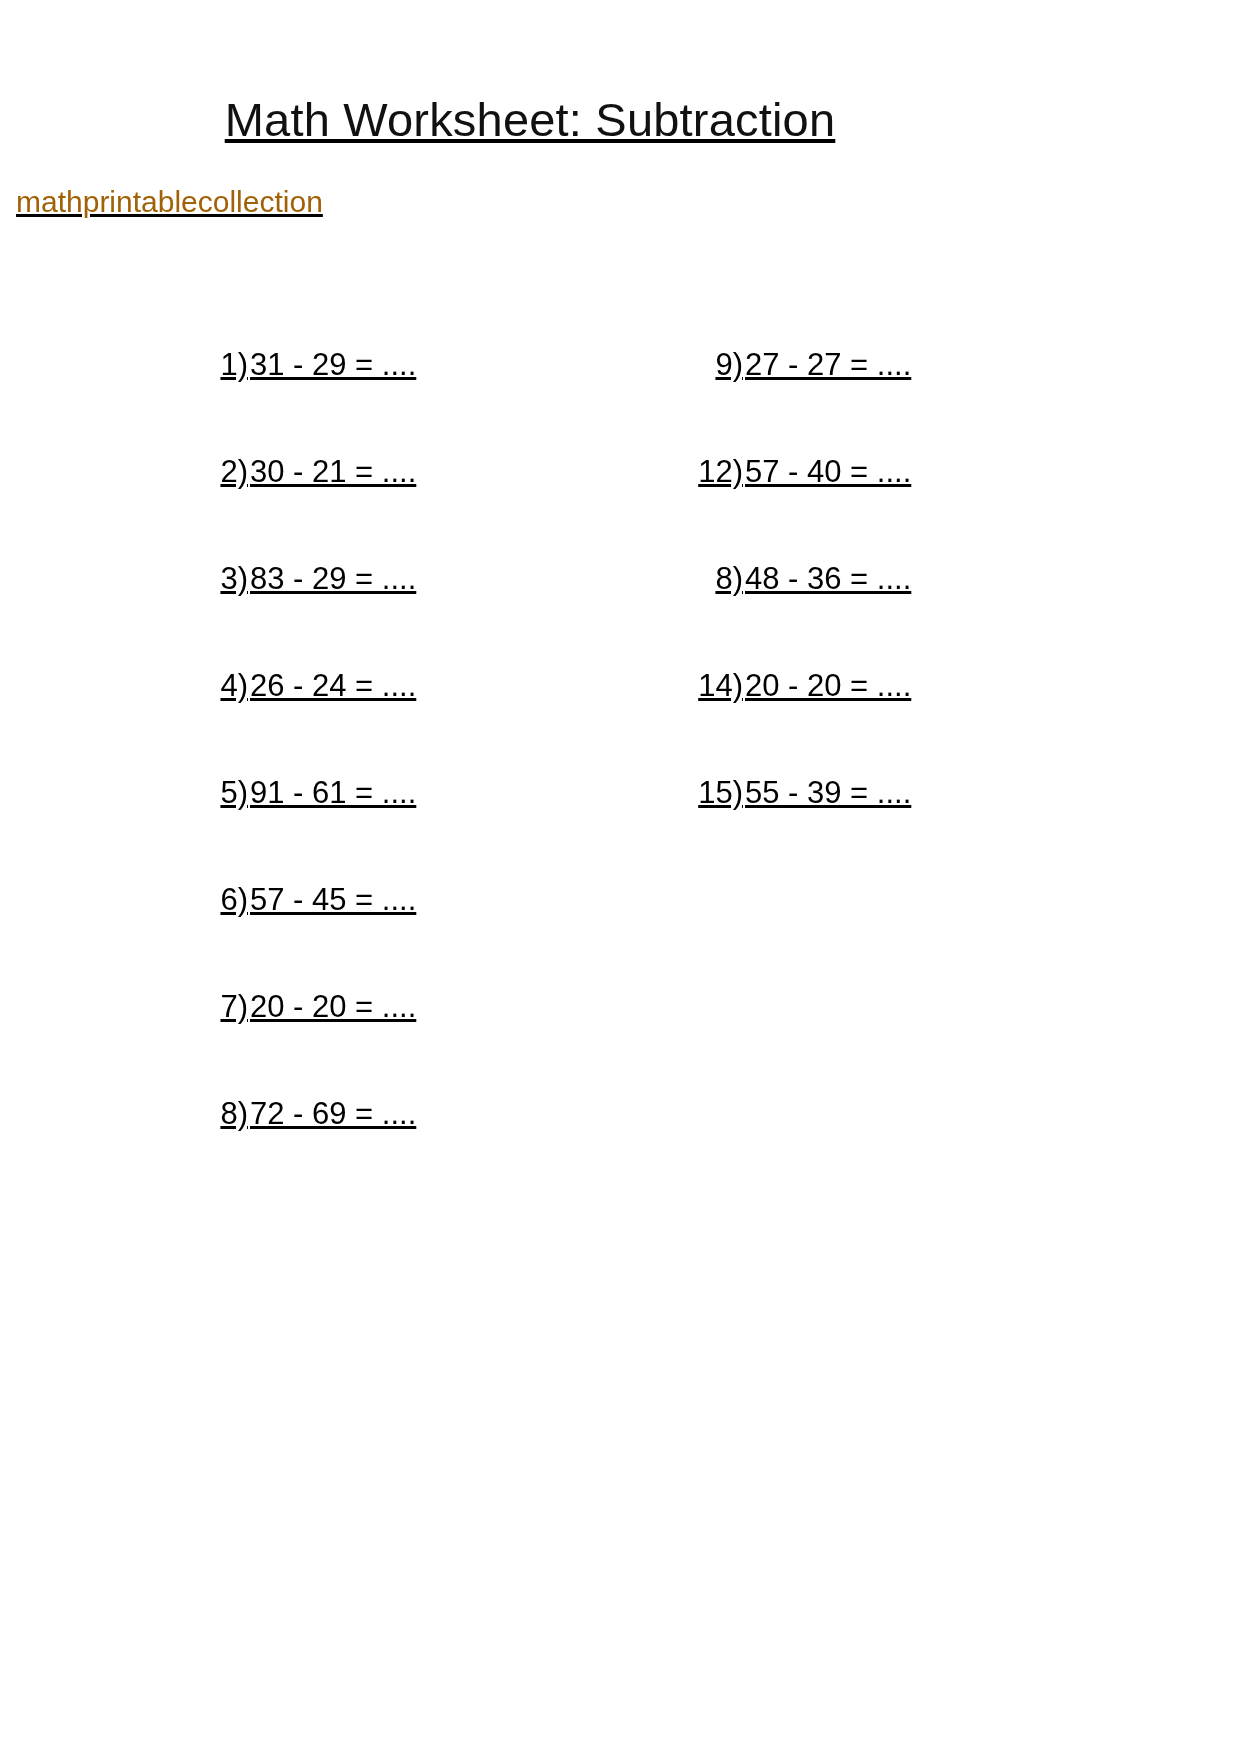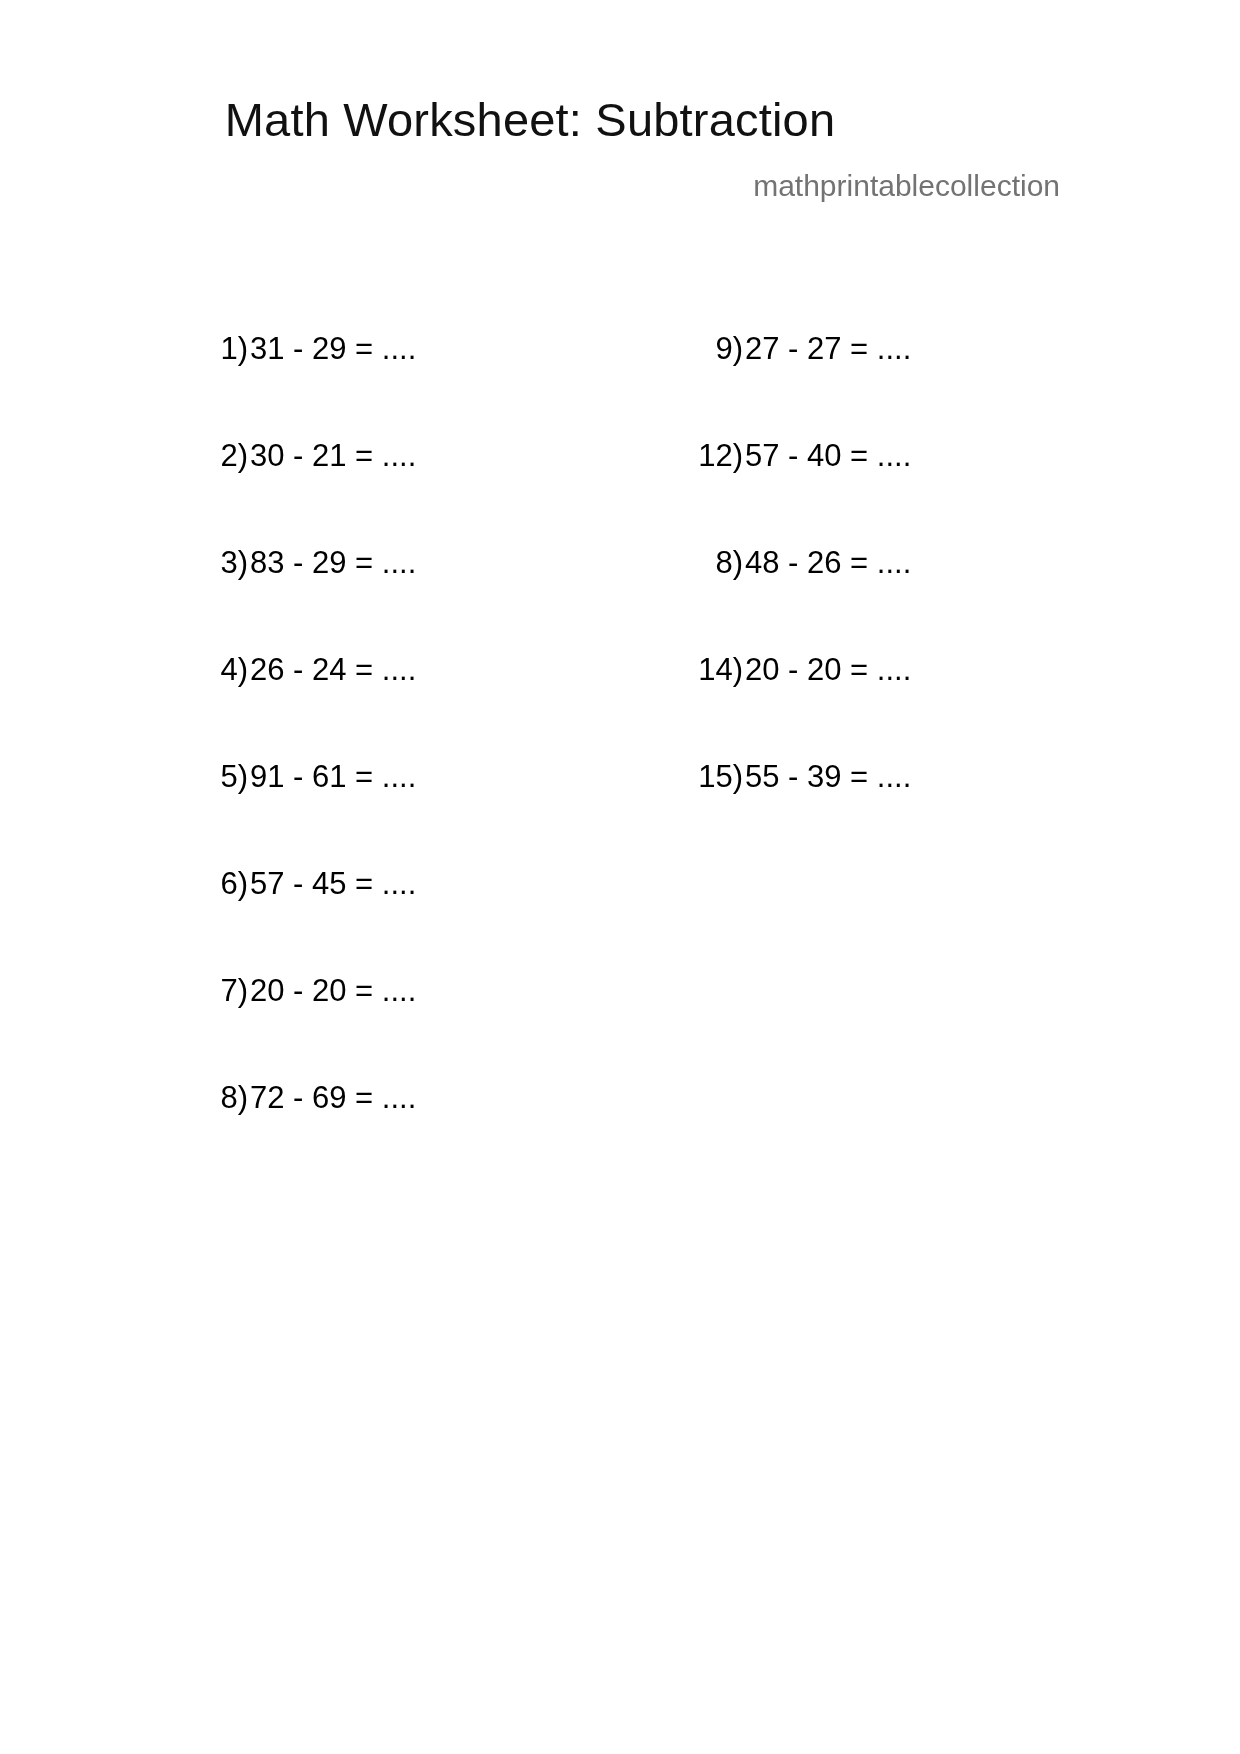--- a/index.html
+++ b/index.html
@@ -12,36 +12,37 @@
     background: #ffffff;
     font-family: "Liberation Sans", sans-serif;
     color: #000000;
     overflow: hidden;
   }
   .page {
     position: relative;
     width: 1060px;
     height: 1754px;
     box-sizing: border-box;
+    text-decoration: underline;
   }
   .title {
     text-align: center;
     font-size: 47px;
     font-weight: normal;
     color: #111111;
     margin: 0;
     padding-top: 92px;
     letter-spacing: 0.2px;
   }
   .subtitle {
-    text-align: right;
+    text-align: left;
     font-size: 30px;
     font-weight: normal;
-    color: #737373;
-    margin: 0;
+    color: #a16207;
+    margin: 16px;
     padding-top: 22px;
   }
   .columns {
     margin-top: 92px;
     display: flex;
     justify-content: flex-start;
     padding-left: 196px;
     box-sizing: border-box;
   }
   .column {
@@ -126,21 +127,21 @@
       <div class="problem">
         <span class="num">9)</span>
         <span class="expr">27 - 27 = ....</span>
       </div>
       <div class="problem">
         <span class="num">12)</span>
         <span class="expr">57 - 40 = ....</span>
       </div>
       <div class="problem">
         <span class="num">8)</span>
-        <span class="expr">48 - 26 = ....</span>
+        <span class="expr">48 - 36 = ....</span>
       </div>
       <div class="problem">
         <span class="num">14)</span>
         <span class="expr">20 - 20 = ....</span>
       </div>
       <div class="problem">
         <span class="num">15)</span>
         <span class="expr">55 - 39 = ....</span>
       </div>
     </div>

